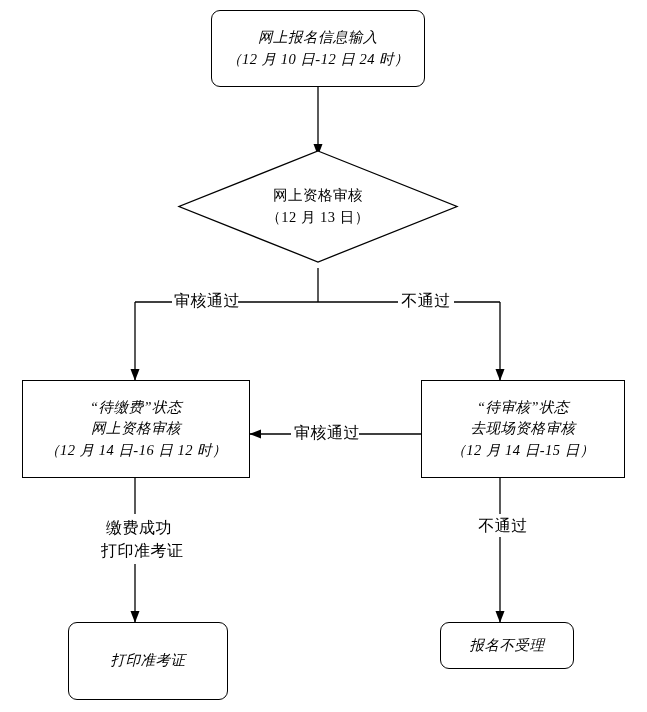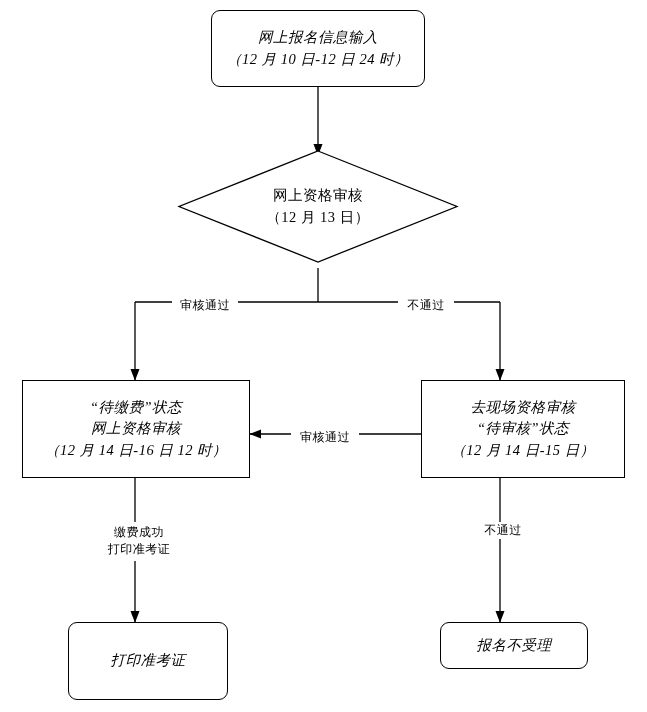--- a/index.html
+++ b/index.html
@@ -58,27 +58,26 @@
     flex-direction: column;
     align-items: center;
     justify-content: center;
     text-align: center;
     font-size: 14.5px;
     line-height: 1.5;
     letter-spacing: 0.5px;
   }
   .edge-label {
     position: absolute;
-    font-size: 12px;
+    font-size: 16px;
     line-height: 1.45;
     letter-spacing: 0.5px;
     background: #ffffff;
     white-space: nowrap;
     text-align: center;
-    margin-top: 8px;
   }
   #wires {
     position: absolute;
     left: 0;
     top: 0;
     width: 647px;
     height: 712px;
   }
 </style>
 </head>
@@ -134,39 +133,39 @@
     <span>不通过</span>
   </div>
 
   <div class="node" style="left:22px; top:380px; width:228px; height:98px;">
     <div class="ln">“待缴费”状态</div>
     <div class="ln">网上资格审核</div>
     <div class="ln">（12 月 14 日-16 日 12 时）</div>
   </div>
 
   <div class="node" style="left:421px; top:380px; width:204px; height:98px;">
+    <div class="ln">“待审核”状态</div>
     <div class="ln">去现场资格审核</div>
-    <div class="ln">“待审核”状态</div>
     <div class="ln">（12 月 14 日-15 日）</div>
   </div>
 
   <div class="edge-label" style="left:291px; top:421px; width:62px; padding:0 3px;">
     <span>审核通过</span>
   </div>
 
   <div class="edge-label" style="left:98px; top:514px; width:76px; padding:2px 3px;">
     <div>缴费成功</div>
     <div>打印准考证</div>
   </div>
 
   <div class="edge-label" style="left:473px; top:514px; width:54px; padding:0 3px;">
     <span>不通过</span>
   </div>
 
   <div class="node rounded" style="left:68px; top:622px; width:160px; height:78px;">
     <div class="ln">打印准考证</div>
   </div>
 
-  <div class="node rounded" style="left:440px; top:622px; width:148px; height:47px;">
+  <div class="node rounded" style="left:440px; top:622px; width:134px; height:47px;">
     <div class="ln">报名不受理</div>
   </div>
 
 </div>
 
 </body></html>

